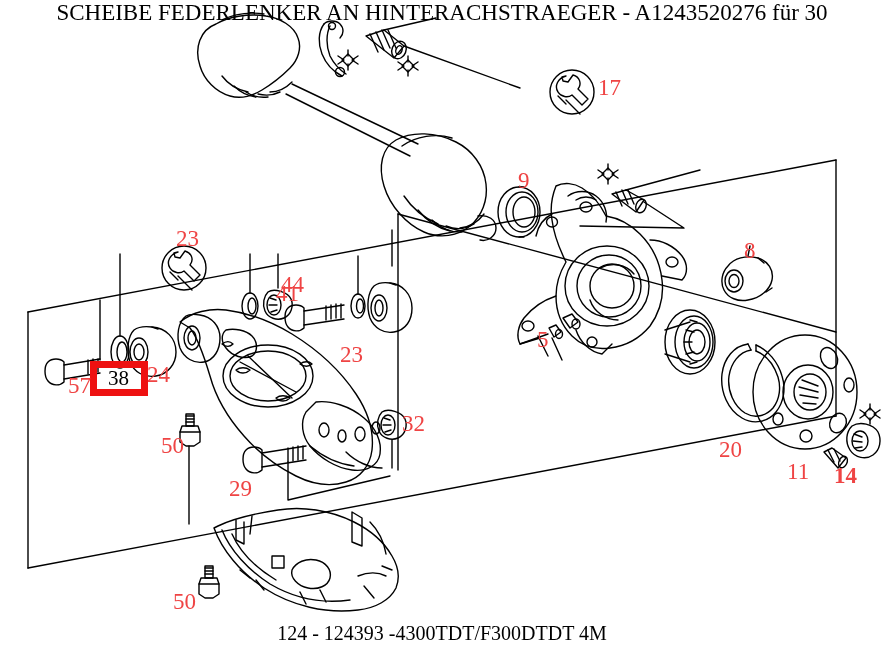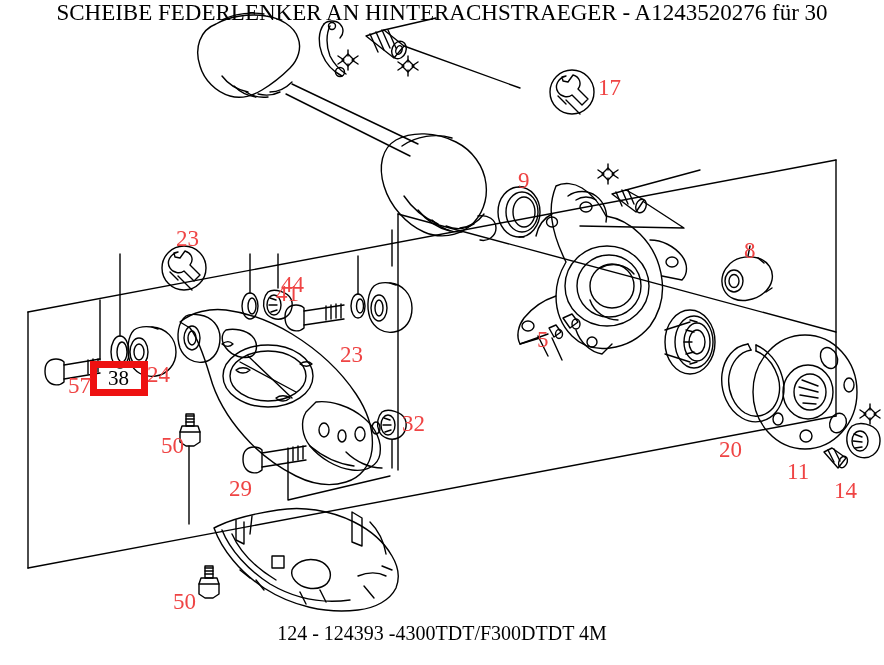--- a/index.html
+++ b/index.html
@@ -553,21 +553,21 @@
       <div class="callout" style="left: 598px; top: 78px;">17</div>
       <div class="callout" style="left: 518px; top: 171px;">9</div>
       <div class="callout" style="left: 744px; top: 241px;">8</div>
       <div class="callout" style="left: 176px; top: 229px;">23</div>
       <div class="callout" style="left: 228px; top: 284px; margin-left: 48px;">41</div>
       <div class="callout" style="left: 281px; top: 275px;">44</div>
       <div class="callout" style="left: 340px; top: 345px;">23</div>
       <div class="callout" style="left: 537px; top: 330px;">5</div>
       <div class="callout" style="left: 719px; top: 396px; margin-top: 44px;">20</div>
       <div class="callout" style="left: 787px; top: 462px;">11</div>
-      <div class="callout" style="left: 834px; top: 481px;">14</div>
+      <div class="callout" style="left: 834px; top: 466px; font-weight: bold;">14</div>
       <div class="callout" style="left: 68px; top: 376px;">57</div>
       <div class="callout" style="left: 147px; top: 365px;">24</div>
       <div class="callout" style="left: 402px; top: 414px;">32</div>
       <div class="callout" style="left: 161px; top: 436px;">50</div>
       <div class="callout" style="left: 229px; top: 479px;">29</div>
       <div class="callout" style="left: 173px; top: 592px;">50</div>
     </div>
 
   <div id="model-line">124 - 124393 -4300TDT/F300DTDT 4M</div>
 

